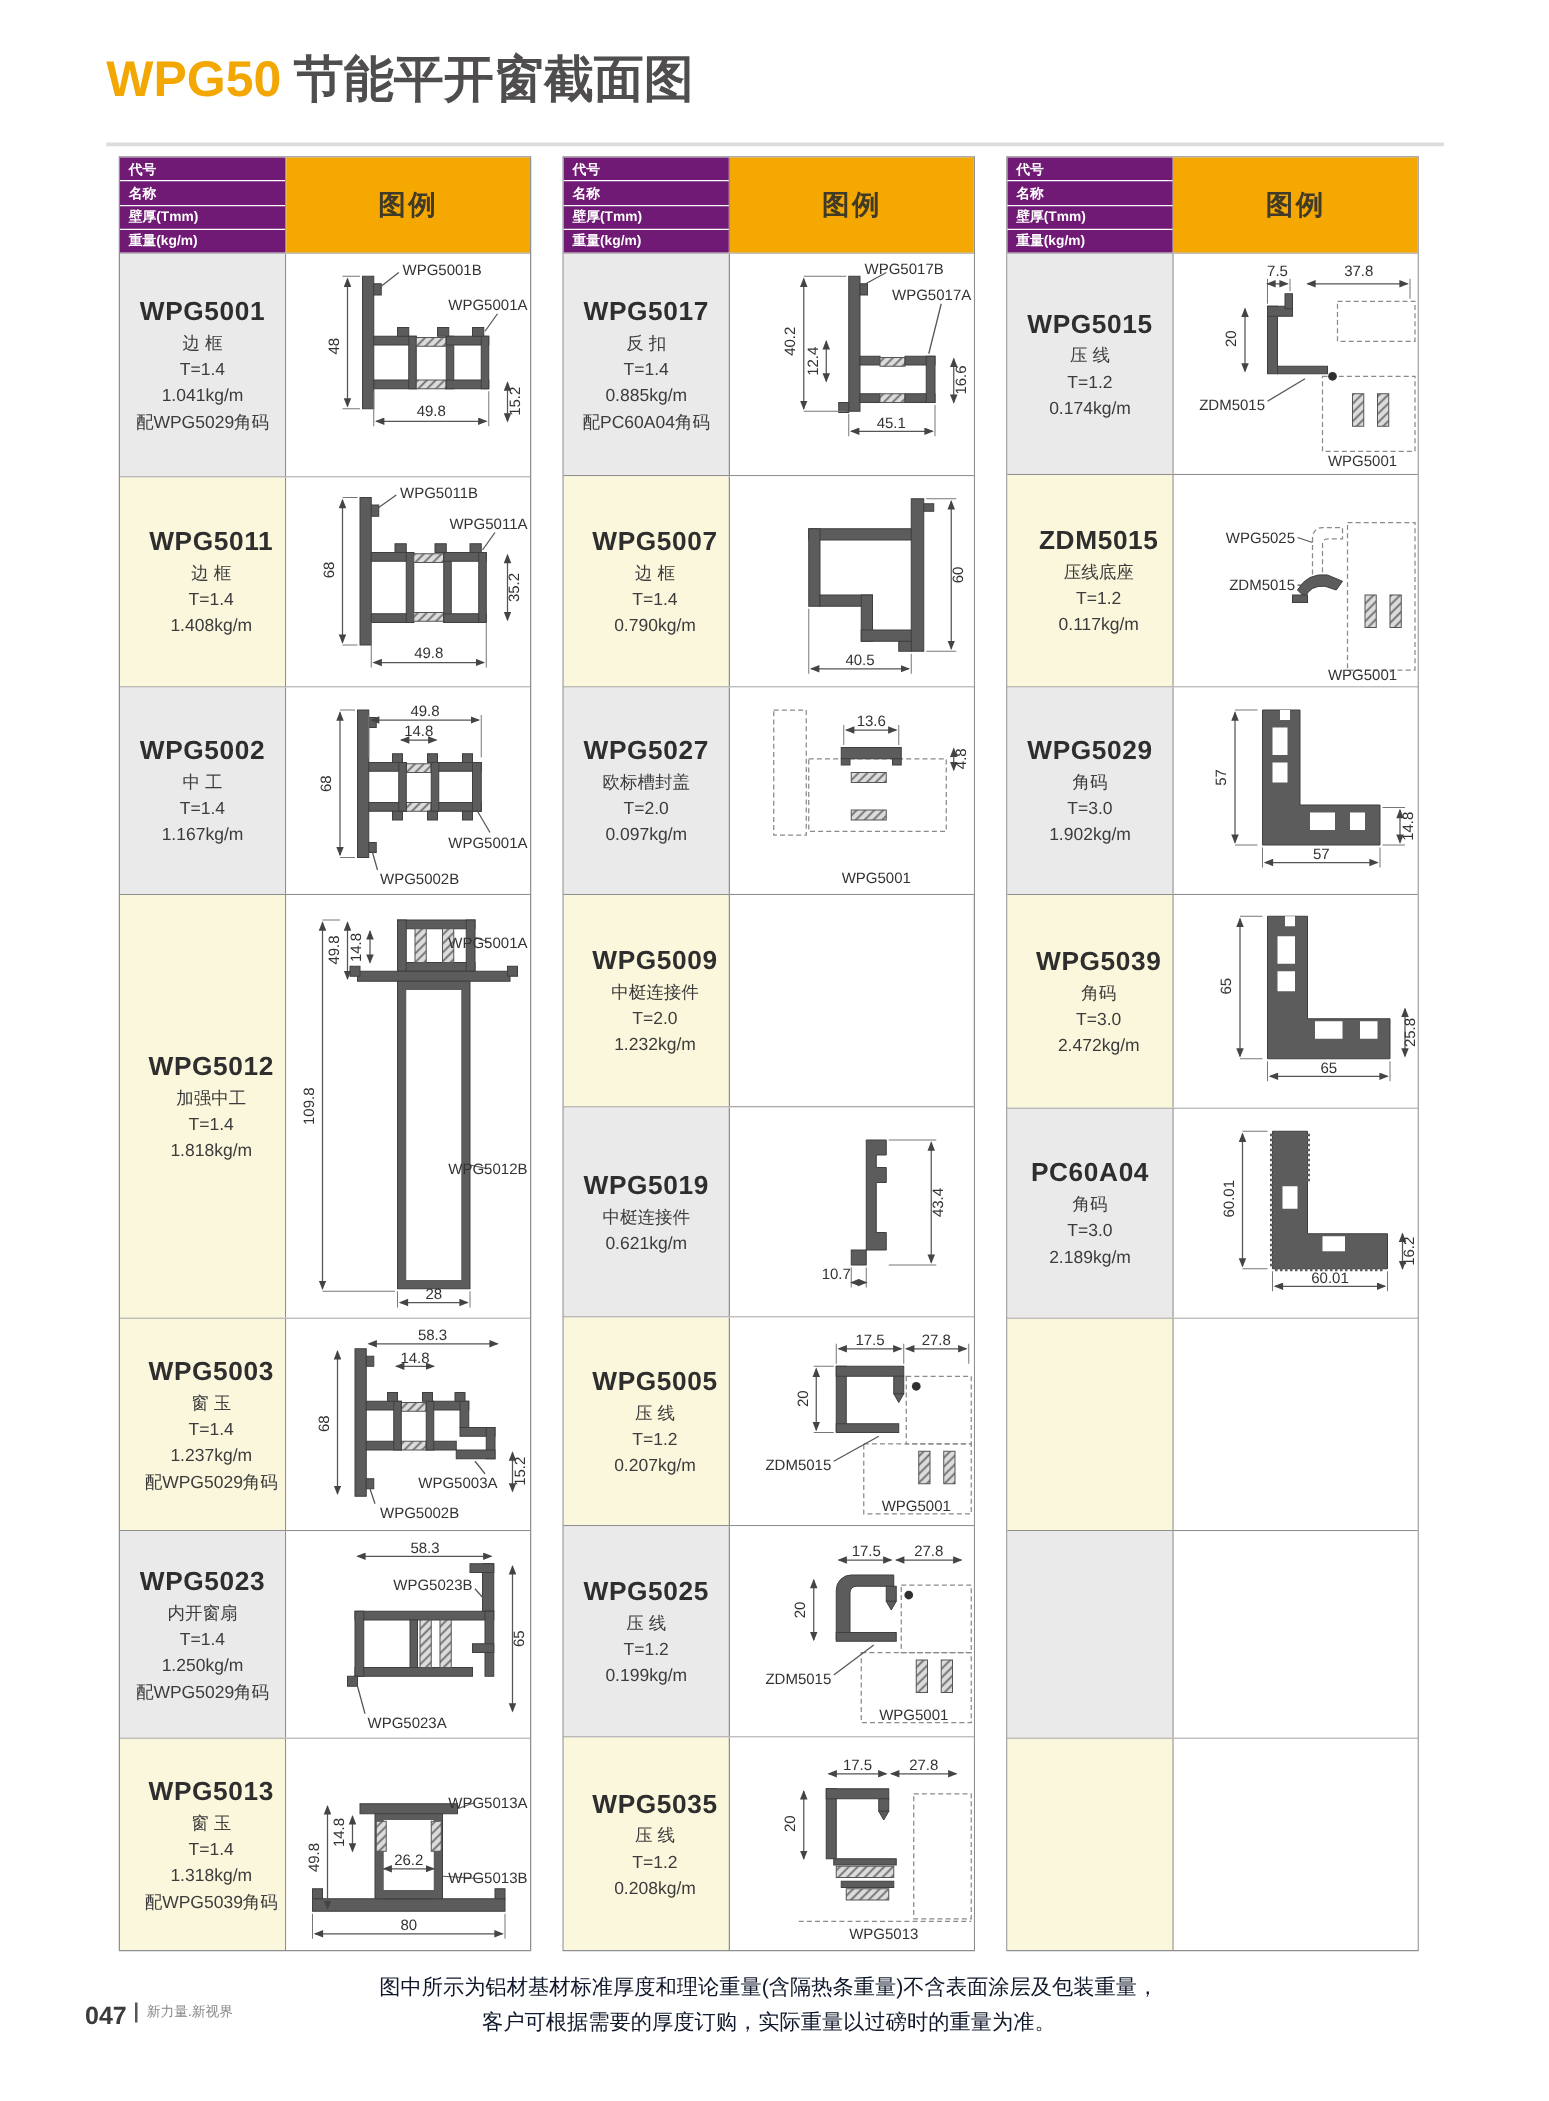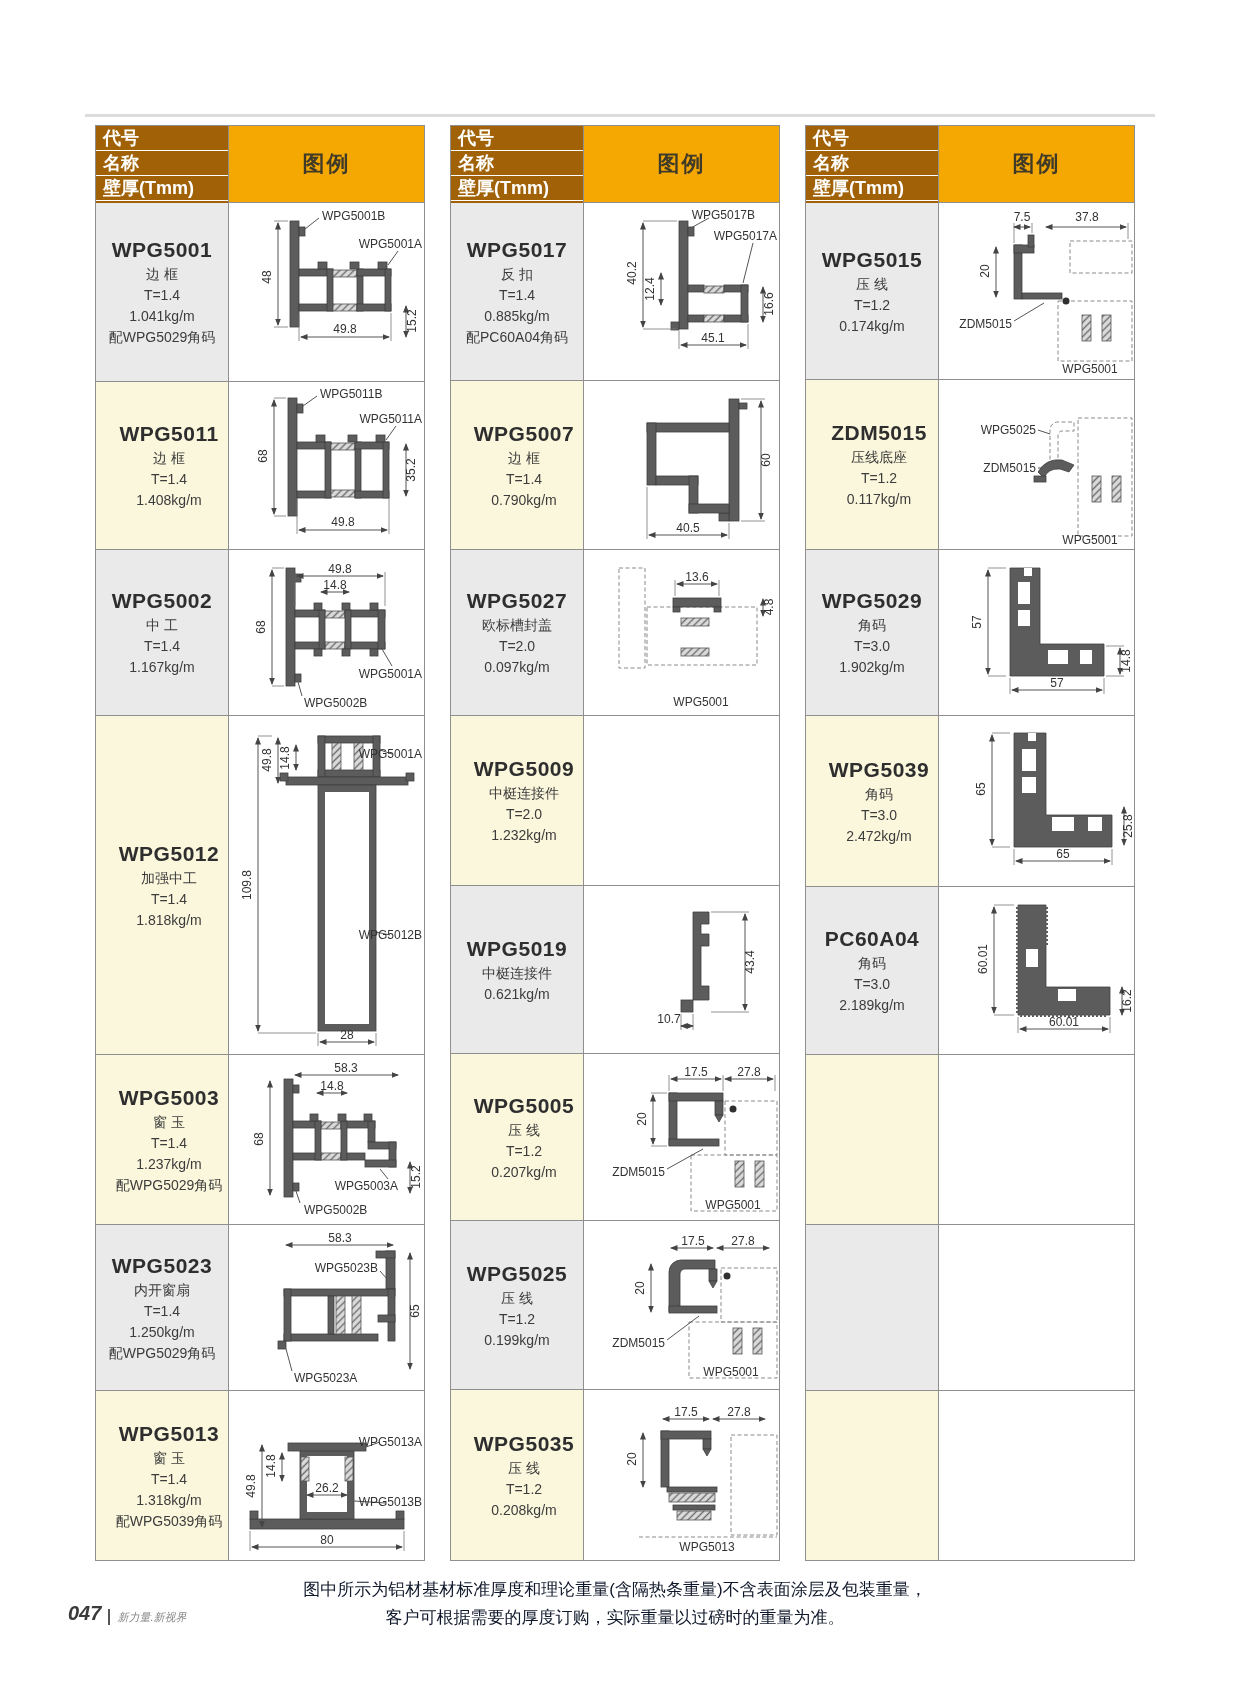--- a/index.html
+++ b/index.html
@@ -6,41 +6,41 @@
   body{width:1239px;height:1681px;background:#fff;font-family:"Liberation Sans",sans-serif;position:relative;overflow:hidden;}
   .titleblock{position:absolute;left:85px;top:42px;}
   .t1{font-size:40px;font-weight:bold;line-height:44px;}
   .t1 .code{color:#F2A702;}
   .t1 .zh{color:#4f4d4d;margin-left:10px;}
   .t2{font-size:21px;color:#4f4d4d;margin-top:4px;letter-spacing:0.2px;}
   .rule{position:absolute;left:85px;top:114px;width:1070px;height:3px;background:#dcdcdc;}
   .tbl{position:absolute;top:125px;width:330px;background:#fff;border:1px solid #8f8f8f;box-sizing:border-box;}
   .thead{display:flex;height:76px;}
   .hlabels{width:133px;display:flex;flex-direction:column;gap:1px;background:#fff;border-right:1px solid #8f8f8f;box-sizing:border-box;}
-  .hcell{flex:1;background:#a16207;color:#fff;font-size:18px;font-weight:bold;display:flex;align-items:center;padding-left:7px;}
+  .hcell{flex:1;background:#701a75;color:#fff;font-size:11px;font-weight:bold;display:flex;align-items:center;padding-left:7px;}
   .hlegend{flex:1;background:#F5A802;display:flex;align-items:center;justify-content:center;font-size:22px;font-weight:bold;color:#403a28;letter-spacing:2px;}
   .trow{display:flex;border-top:1px solid #8f8f8f;box-sizing:border-box;}
   .lcell{width:133px;border-right:1px solid #8f8f8f;box-sizing:border-box;display:flex;flex-direction:column;justify-content:center;align-items:center;text-align:center;gap:3px;padding:4px 2px;}
   .dcell{flex:1;position:relative;background:#fff;display:flex;align-items:center;justify-content:center;overflow:hidden;}
   .bg-cream{background:#FBF7DC;padding-left:16px;}
   .bg-gray{background:#EAEAEA;}
   .code2{font-size:21px;font-weight:bold;color:#2e2e2e;letter-spacing:0.5px;}
   .sub{font-size:14px;color:#3c3c3c;line-height:18px;}
   .prof{fill:#5c5c5c;stroke:#3f3f3f;stroke-width:0.8;}
   .wh{fill:#fff;stroke:none;}
   .brk{fill:url(#hatch);stroke:#555;stroke-width:0.8;}
   .dim{stroke:#555;stroke-width:1;fill:none;}
   .ext{stroke:#777;stroke-width:0.8;fill:none;}
   .ld{stroke:#555;stroke-width:1;fill:none;}
   .ctx{stroke:#8a8a8a;stroke-width:1;fill:none;stroke-dasharray:4 2.5;}
   .serr{stroke:#5c5c5c;stroke-width:4;stroke-dasharray:2 2;fill:none;}
   .dt{font-family:"Liberation Sans",sans-serif;font-size:12px;fill:#333;}
   .pl{font-family:"Liberation Sans",sans-serif;font-size:12px;fill:#333;}
   .footnote{position:absolute;left:95px;width:1040px;text-align:center;font-size:17px;color:#0f172a;}
-  .pagenum{position:absolute;left:68px;top:1602px;display:flex;align-items:flex-end;font-style:italic;}
+  .pagenum{position:absolute;left:68px;top:1602px;display:flex;align-items:flex-start;}
   .pagenum .num{font-size:20px;font-weight:bold;color:#3b3b3b;}
   .pagenum .sep{width:2px;height:16px;background:#555;margin:0 7px;}
   .pagenum .slog{font-size:11px;color:#888;}
 </style>
 </head>
 <body>
 
 <svg width="0" height="0" style="position:absolute" aria-hidden="true">
 <defs>
 <pattern id="hatch" width="5" height="5" patternUnits="userSpaceOnUse" patternTransform="rotate(45)">
@@ -50,20 +50,21 @@
 <marker id="aS" markerWidth="9" markerHeight="8" refX="1.5" refY="3" orient="auto">
         <path d="M8,0 L0.5,3 L8,6 Z" fill="#444"></path>
       </marker>
 <marker id="aE" markerWidth="9" markerHeight="8" refX="6.5" refY="3" orient="auto">
         <path d="M0,0 L7.5,3 L0,6 Z" fill="#444"></path>
       </marker>
 </defs>
 </svg>
 
 <div class="titleblock">
+  <div class="t1"><span class="code">WPG50</span><span class="zh">节能平开窗截面图</span></div>
 </div>
 <div class="rule"></div>
 
 <div class="tbl" style="left:95px">
   <div class="thead">
     <div class="hlabels">
       <div class="hcell">代号</div>
       <div class="hcell">名称</div>
       <div class="hcell">壁厚(Tmm)</div>
       <div class="hcell">重量(kg/m)</div>

